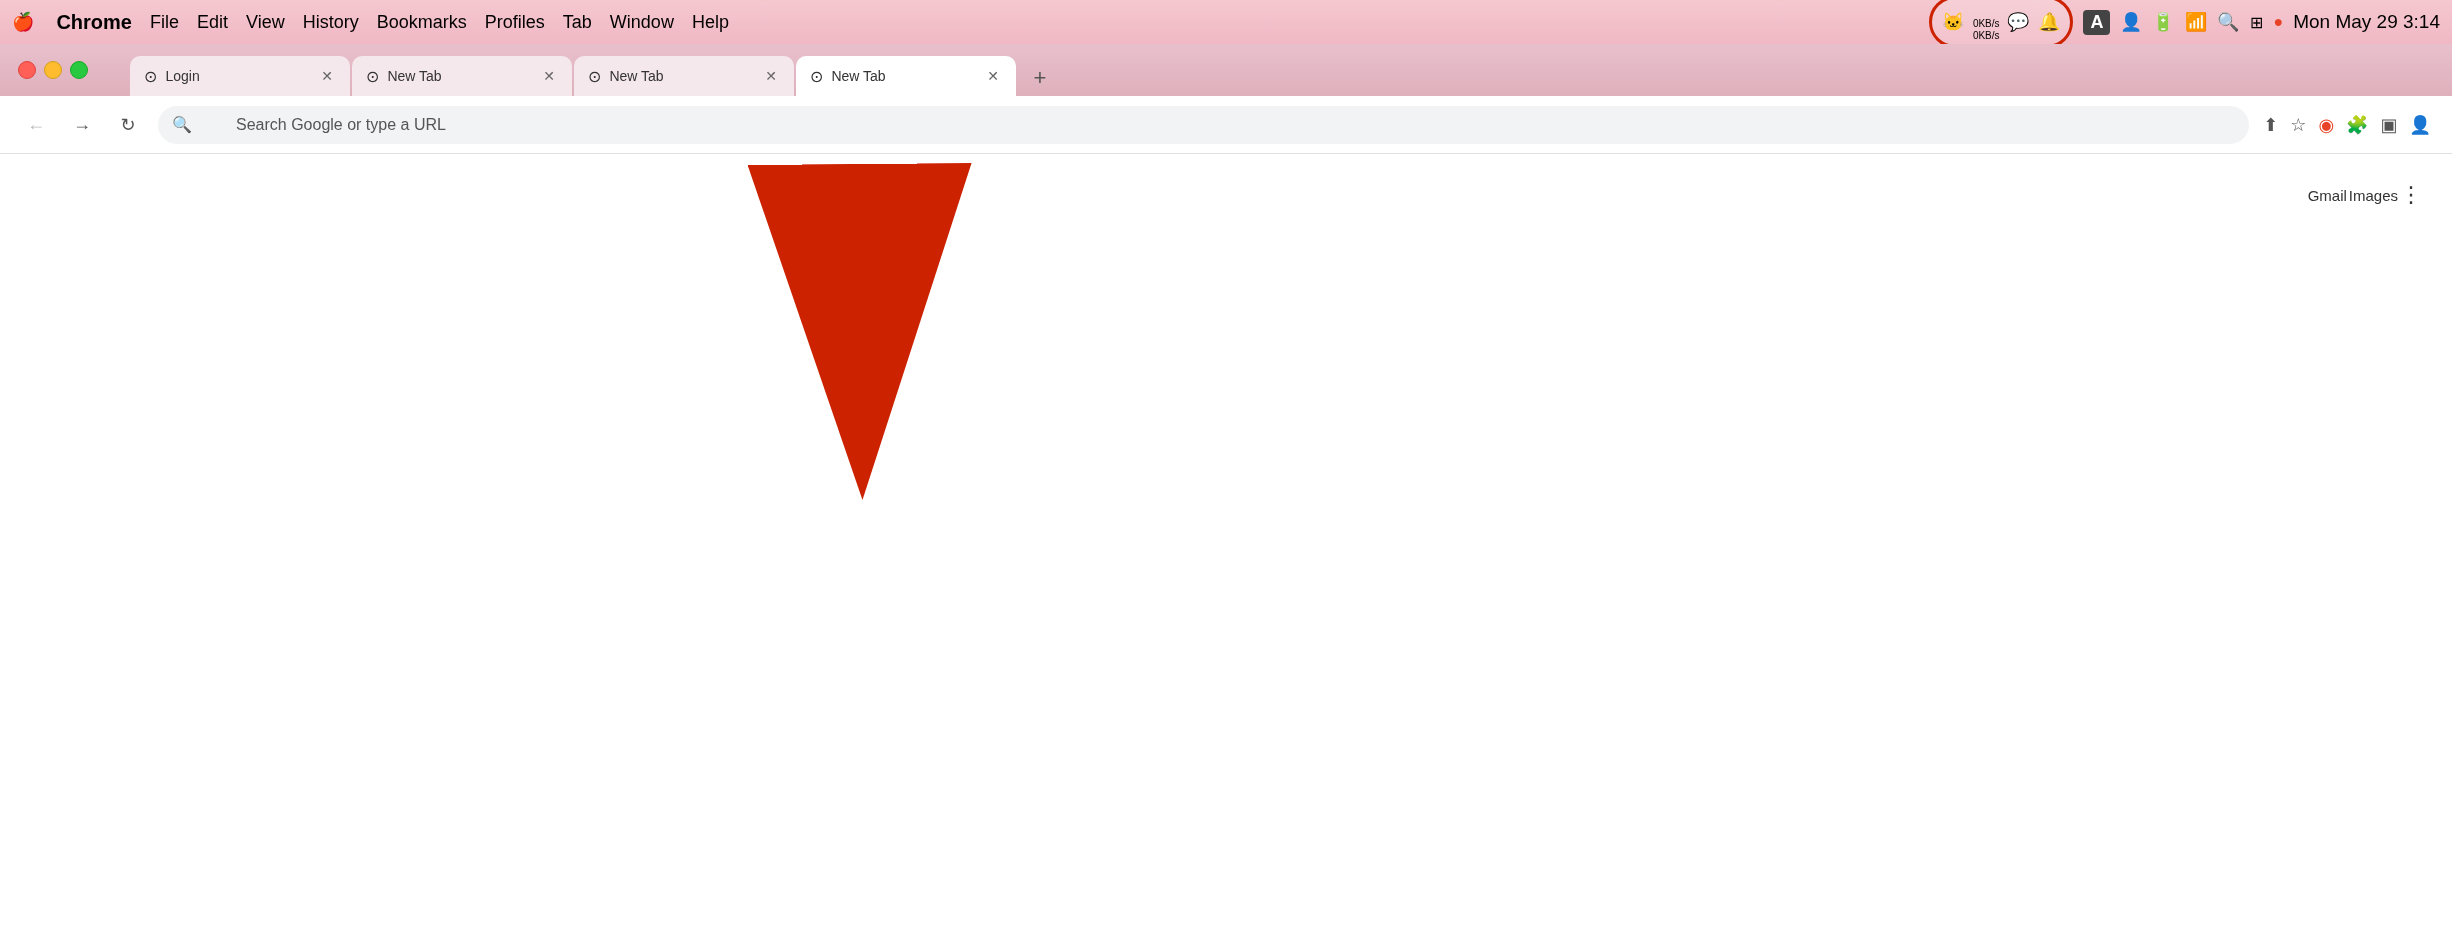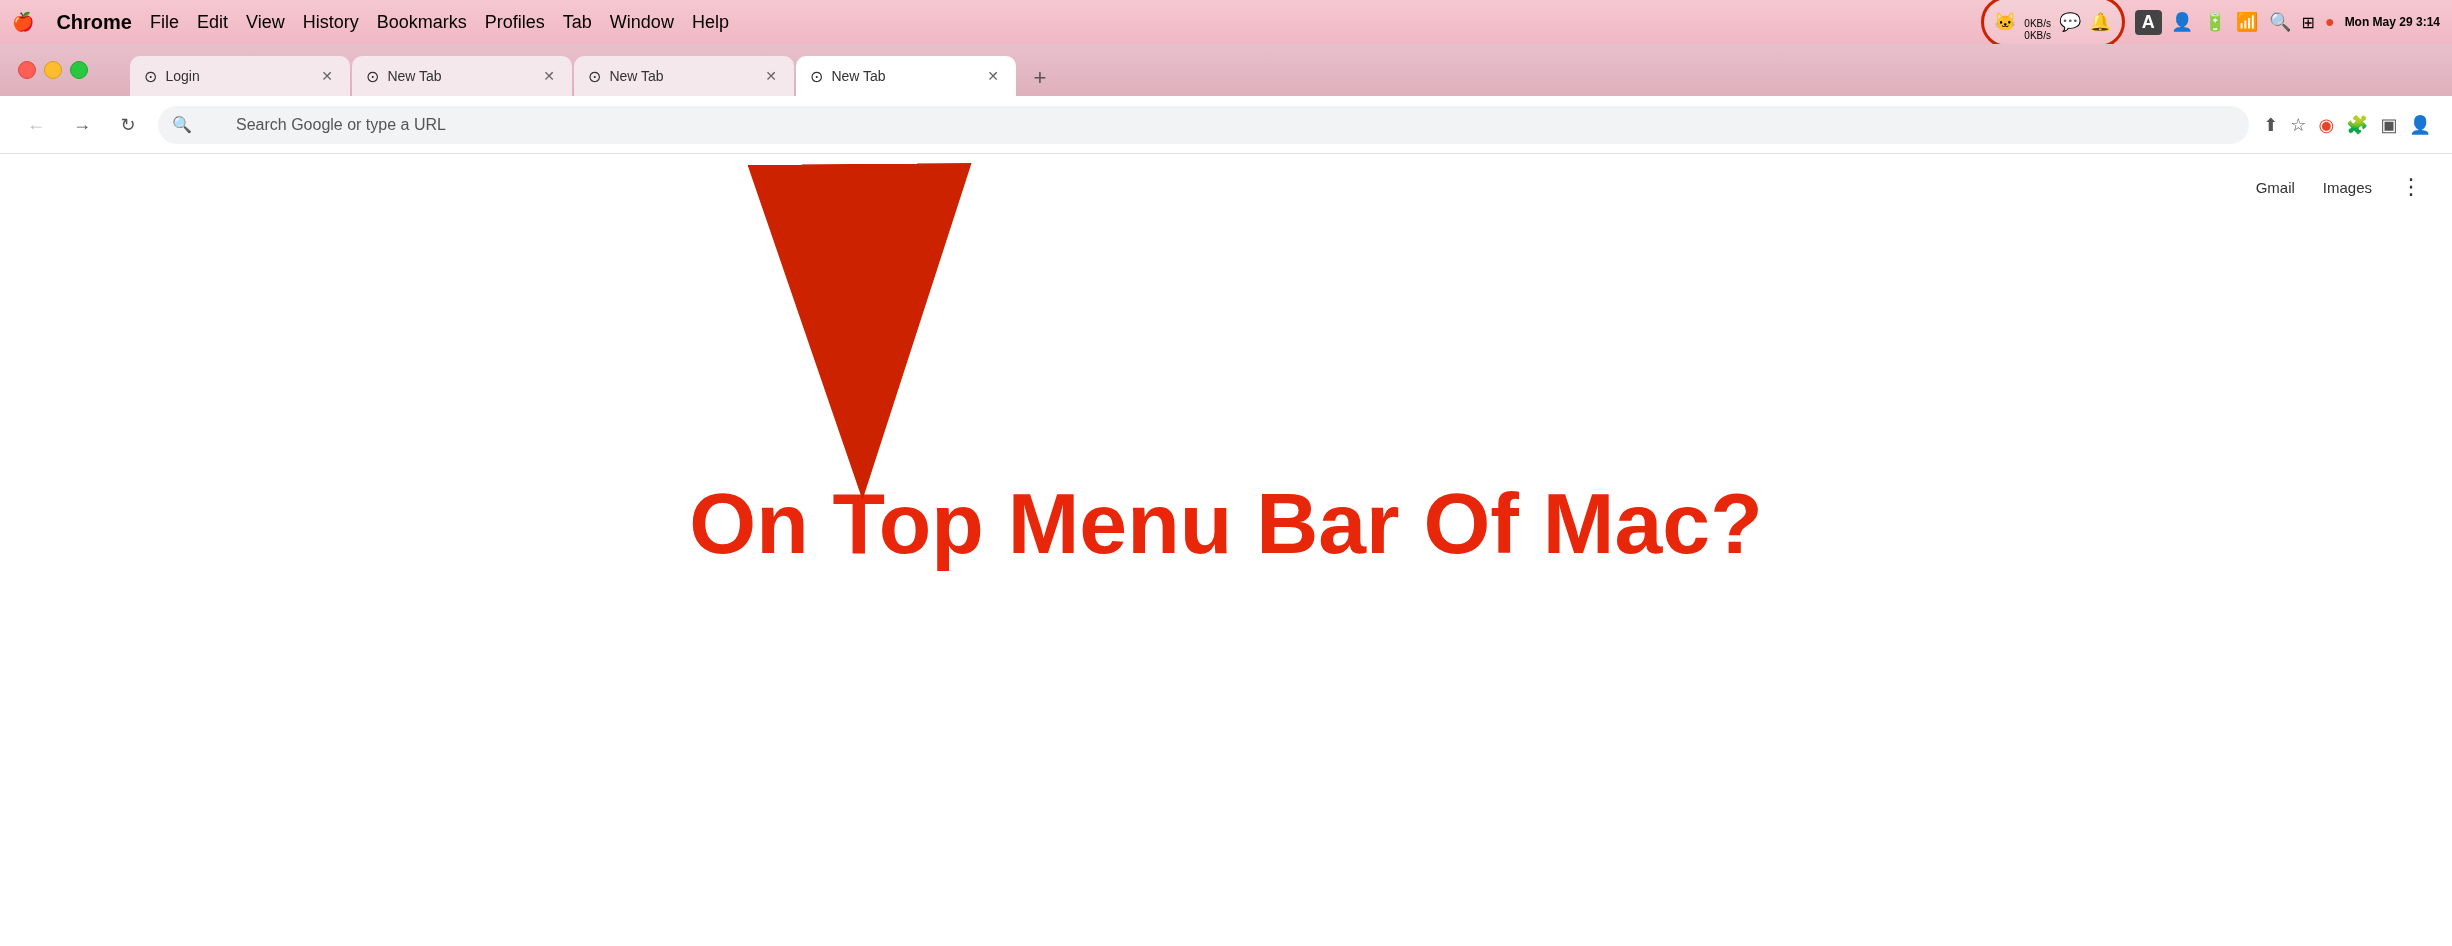--- a/index.html
+++ b/index.html
@@ -55,22 +55,22 @@
     .menu-icon-group span {
       font-size: 14px;
     }
     .net-speed {
       font-size: 10px;
       line-height: 1.2;
       color: #000;
       margin-top: 16px;
     }
     .menubar-time {
-      font-size: 12px;
-      font-weight: 700;
+      font-size: 19px;
+      font-weight: 400;
     }
     .window-controls {
       position: absolute;
       left: 18px;
       top: 52px;
       display: flex;
       gap: 8px;
       align-items: center;
     }
     .wc {
@@ -201,24 +201,24 @@
       align-items: center;
       padding-top: 40px;
       position: relative;
       height: calc(946px - 44px - 52px - 58px);
       overflow: hidden;
     }
 
     
     .google-links {
       position: absolute;
-      top: 20px;
+      top: 28px;
       right: 30px;
       display: flex;
-      gap: 28px;
+      gap: 2px;
       align-items: center;
       font-size: 15px;
       color: #333;
     }
     .google-dots {
       font-size: 22px;
       cursor: pointer;
     }
 
     
@@ -349,15 +349,14 @@
       <defs>
         <marker id="arrowhead" markerWidth="12" markerHeight="8" refX="10" refY="4" orient="auto">
           <polygon points="0 0, 12 4, 0 8" fill="#cc2200"></polygon>
         </marker>
       </defs>
       <line x1="860" y1="60" x2="862" y2="290" stroke="#cc2200" stroke-width="28" marker-end="url(#arrowhead)"></line>
     </svg>
   </div>
 
   <div class="headline">
-    <div>On Top Menu Bar Of Mac?</div>
   </div>
 </div>
 
 </body></html>

